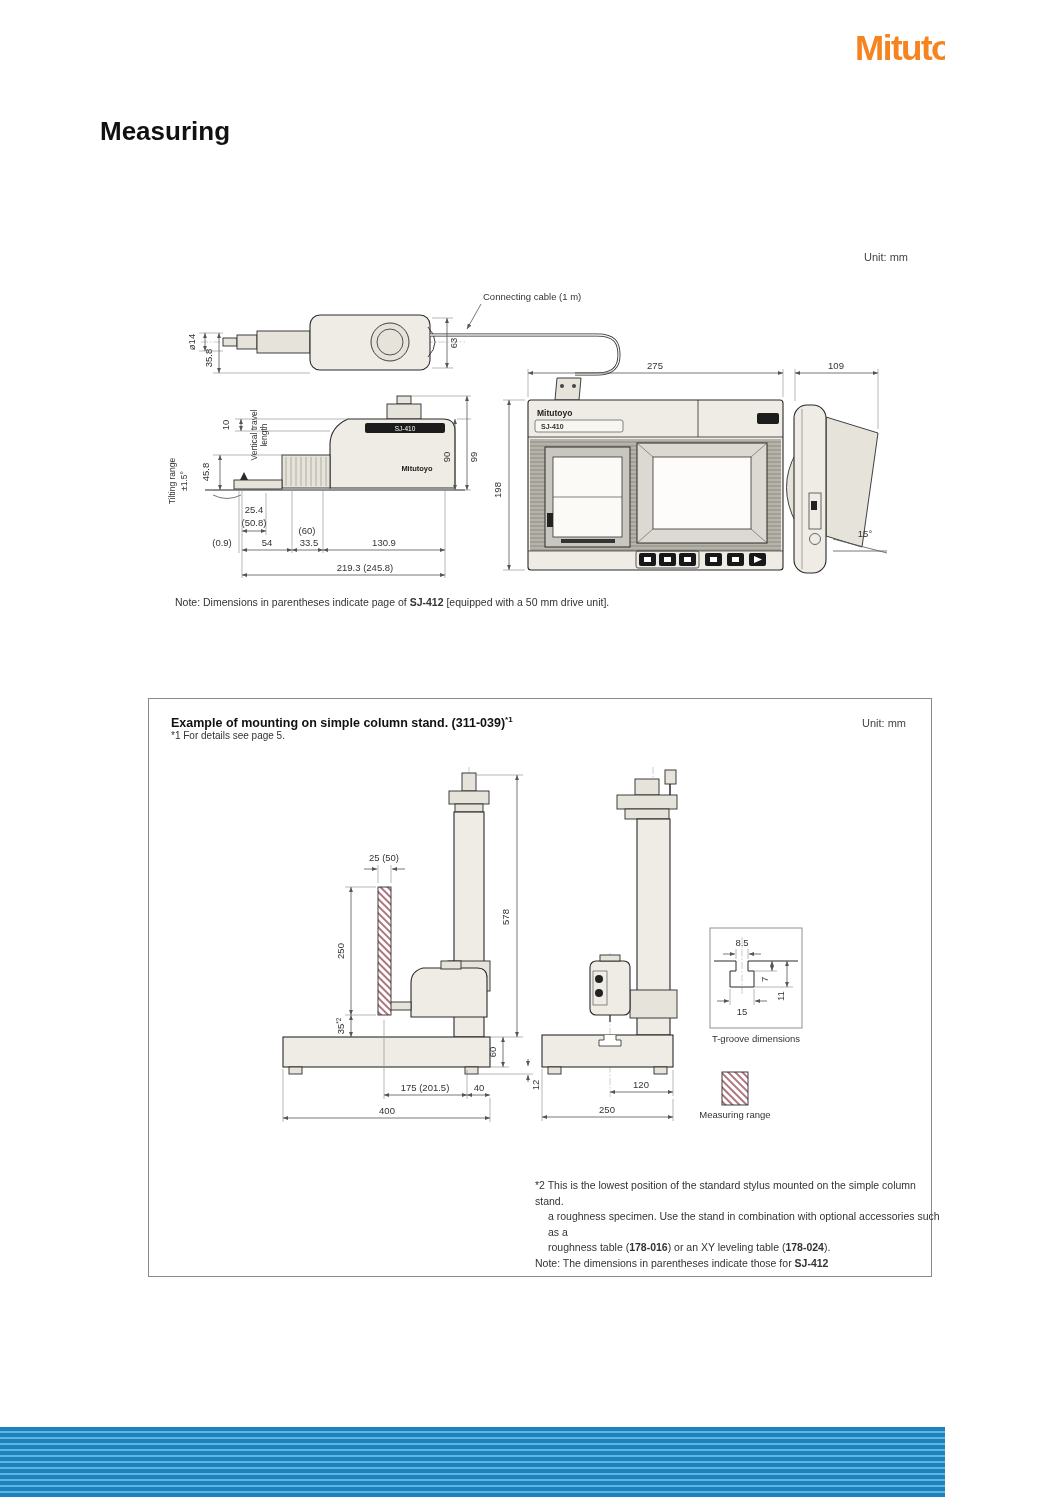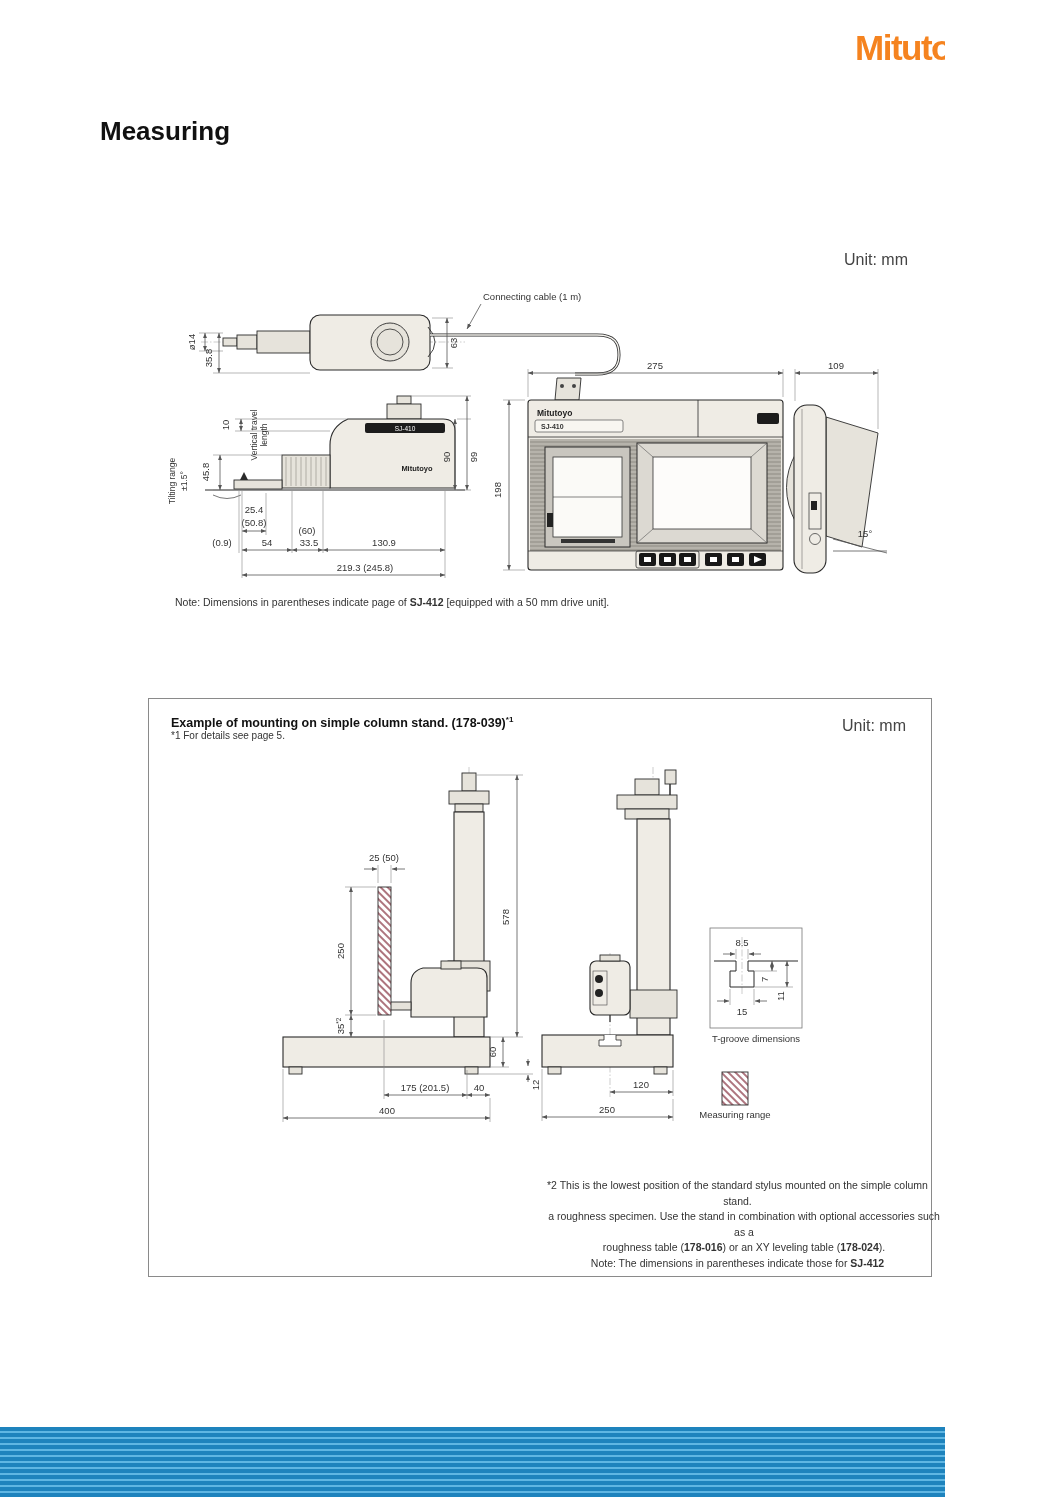--- a/index.html
+++ b/index.html
@@ -1,28 +1,28 @@
 <!DOCTYPE html>
 <html><head>
 <meta charset="utf-8">
 <style>
   html,body{margin:0;padding:0;background:#fff;}
   .page{position:relative;width:945px;height:1497px;background:#fff;overflow:hidden;
         font-family:"Liberation Sans",sans-serif;color:#222;}
   .abs{position:absolute;}
   .logo{font-size:35px;font-weight:800;letter-spacing:-1.5px;color:#f5831f;}
   .title{font-size:26px;font-weight:700;color:#111;}
-  .unit{font-size:16px;color:#444;}
+  .unit{font-size:11px;color:#444;}
   .note{font-size:10.5px;color:#333;}
   .note .b{font-weight:700;}
   .standbox{border:1px solid #8a8a8a;background:#fff;}
   .boxtitle{font-size:12.5px;font-weight:700;color:#111;}
   .boxtitle sup{font-size:8px;}
   .fn{font-size:10px;color:#333;}
-  .fn2{font-size:10.5px;line-height:15.5px;color:#333;text-align:center;}
+  .fn2{font-size:10.5px;line-height:15.5px;color:#333;}
   .fn2 .b{font-weight:700;}
   .fn2 .indent{padding-left:13px;}
   .footerband{background:repeating-linear-gradient(180deg,#1e83bd 0px,#1e83bd 3.5px,#5fb6e3 3.5px,#5fb6e3 6px);}
   .pagenum{background:#595959;color:#fff;font-size:15px;font-weight:700;
            text-align:center;line-height:70px;}
   svg{overflow:visible;}
   svg text{font-family:"Liberation Sans",sans-serif;}
   .dt{font-size:9.5px;fill:#333;}
   .dts{font-size:8.5px;fill:#333;}
   .dim{stroke:#555;stroke-width:0.8;fill:none;}
@@ -204,21 +204,21 @@
       <text class="dt" x="700" y="252" text-anchor="middle">15°</text>
     </g>
   </svg>
 
   <div class="abs note" style="left:175px;top:596px;">
       <div><span>Note: Dimensions in parentheses indicate page of </span><span class="b">SJ-412</span><span> [equipped with a 50 mm drive unit].</span></div>
     </div>
 
   <div class="abs standbox" style="left:148px;top:698px;width:782px;height:577px;">
     <div class="abs boxtitle" style="left:22px;top:16px;">
-      <span>Example of mounting on simple column stand. (178-039)</span><sup>*1</sup>
+      <span>Example of mounting on simple column stand. (311-039)</span><sup>*1</sup>
     </div>
     <div class="abs unit" style="right:25px;top:18px;">Unit: mm</div>
     <div class="abs fn" style="left:22px;top:31px;">*1 For details see page 5.</div>
   </div>
 
   <svg class="abs" style="left:165px;top:765px;" width="650" height="360" viewBox="0 0 650 360">
     <defs>
       <marker id="ar2" markerWidth="8" markerHeight="6" refX="6.5" refY="3" orient="auto-start-reverse">
         <path d="M0,0.5 L6.5,3 L0,5.5 Z" fill="#555"></path>
       </marker>

